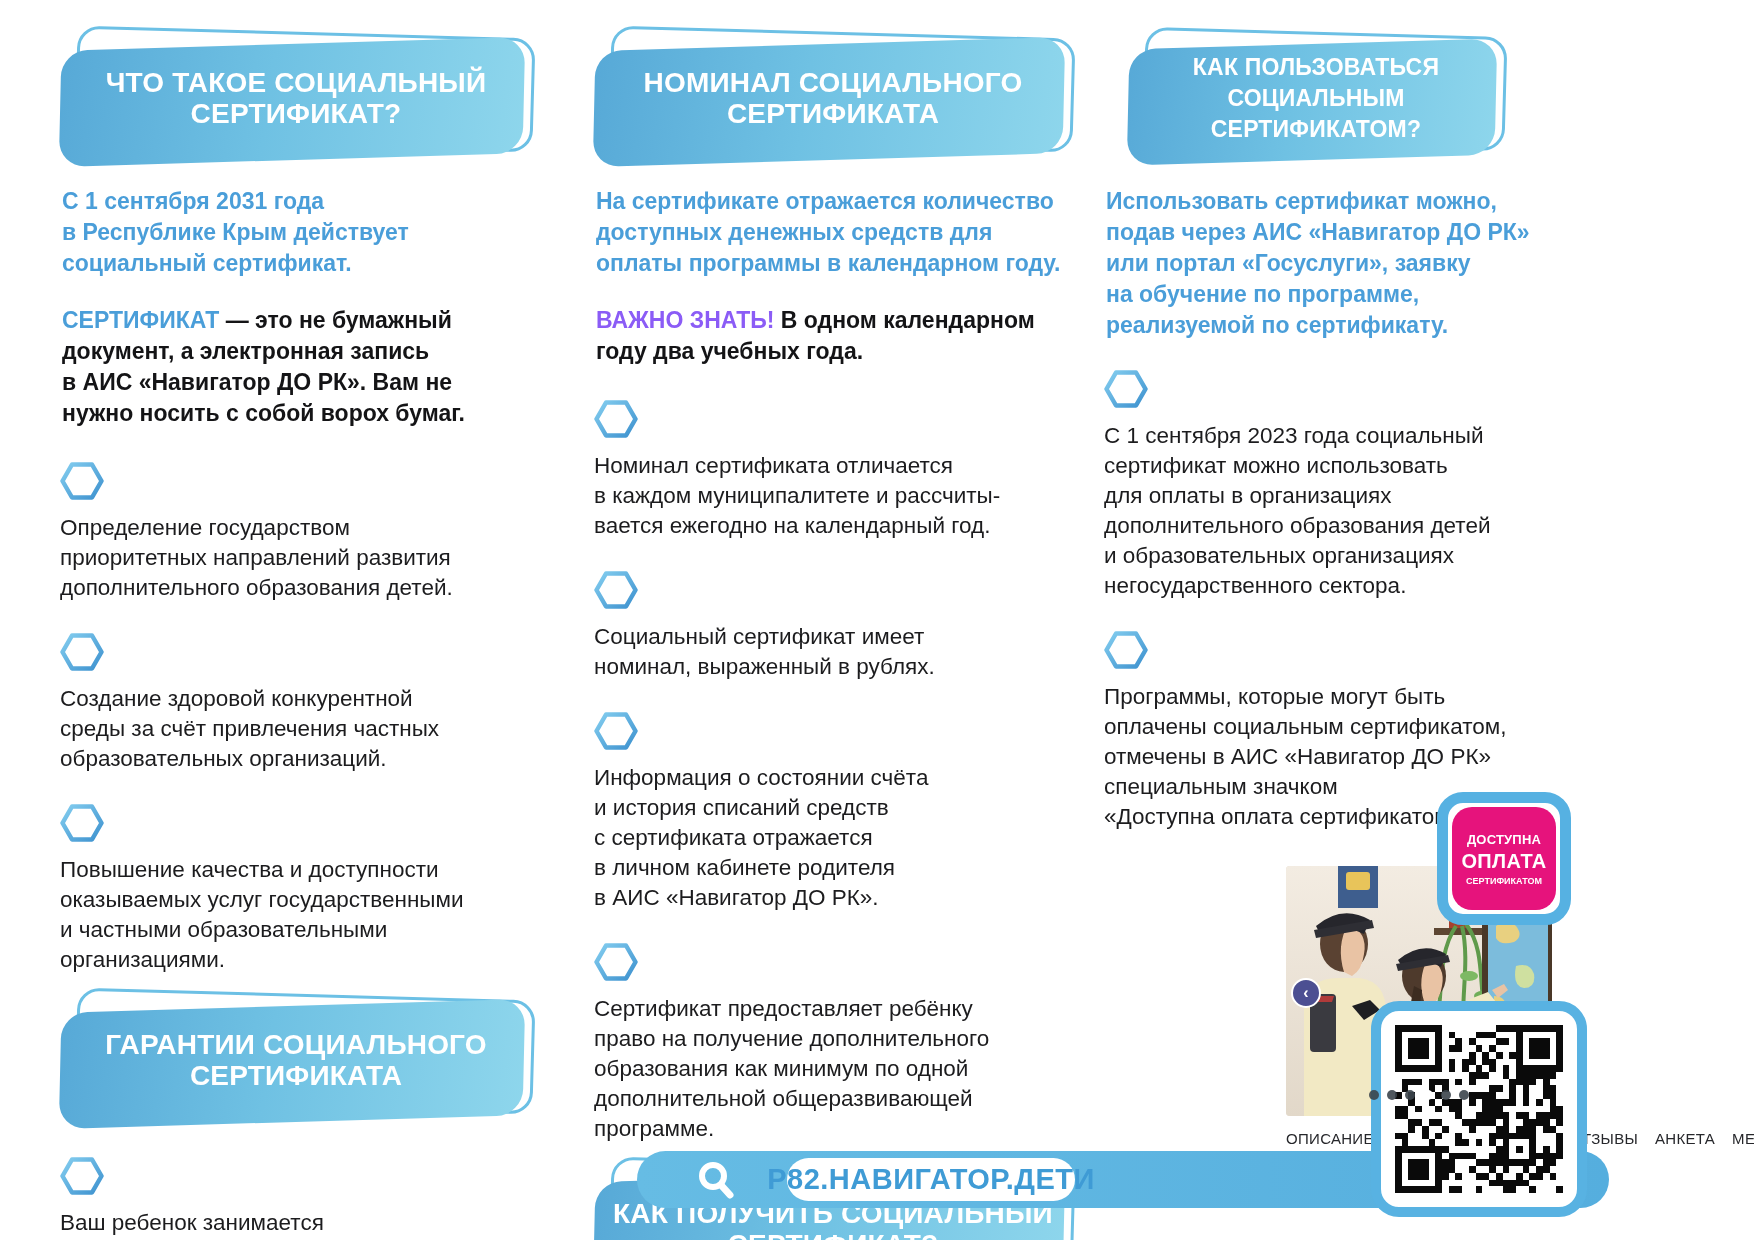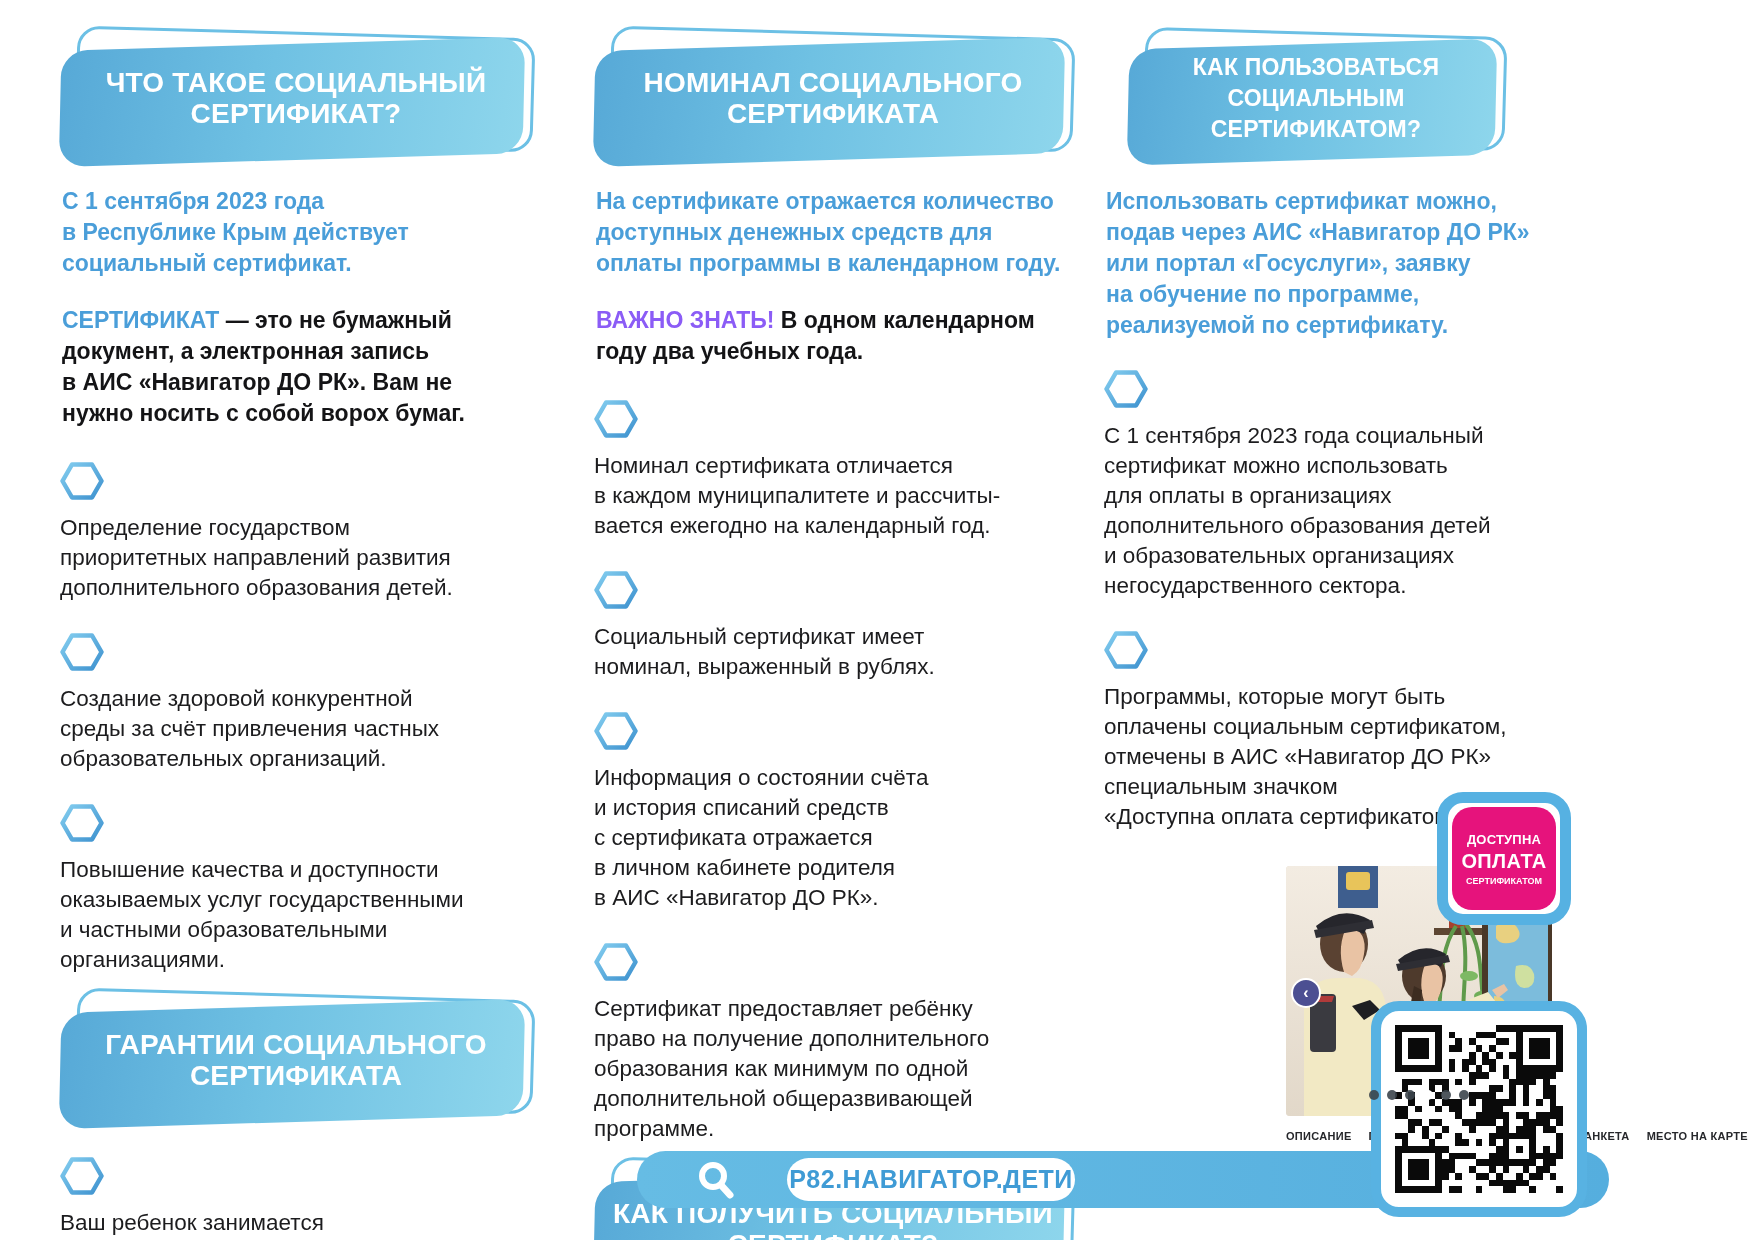--- a/index.html
+++ b/index.html
@@ -43,50 +43,50 @@
   .badge-l1{font-size:13px;font-weight:700;letter-spacing:.2px;}
   .badge-l2{font-size:20px;font-weight:800;letter-spacing:.4px;}
   .badge-l3{font-size:9px;font-weight:700;}
   .prev-btn{position:absolute;left:5px;top:112px;width:26px;height:26px;border-radius:50%;
       background:#4c4f92;border:2px solid #ffffff;color:#fff;display:flex;align-items:center;
       justify-content:center;font-size:16px;font-weight:700;line-height:1;z-index:4;}
   .dots{position:absolute;left:0;right:0;bottom:16px;display:flex;justify-content:center;gap:8px;z-index:4;}
   .dot{width:10px;height:10px;border-radius:50%;background:#3c454d;opacity:.9;}
   .dot.active{background:#ffffff;opacity:1;}
   .tabs{display:flex;gap:17px;margin-top:14px;width:300px;}
-  .tab{font-size:11px;font-weight:700;color:#26272b;letter-spacing:.3px;white-space:nowrap;}
+  .tab{font-size:15px;font-weight:400;color:#26272b;letter-spacing:.3px;white-space:nowrap;}
 
   
   .band{position:absolute;left:637px;top:1151px;width:972px;height:57px;z-index:1;
       background:linear-gradient(90deg,#66bce4,#55aede);border-radius:34px;}
   .mag{position:absolute;left:58px;top:8px;}
   .url-capsule{position:absolute;left:150px;top:7px;width:288px;height:43px;background:#ffffff;
       border-radius:999px;display:flex;align-items:center;justify-content:center;}
-  .url-text{color:#3f9bd5;font-weight:800;font-size:25px;letter-spacing:.5px;}
+  .url-text{color:#3f9bd5;font-weight:800;font-size:29px;letter-spacing:.5px;}
 
   
   .qr-box{position:absolute;left:1371px;top:1001px;width:168px;height:168px;z-index:3;
       background:#ffffff;border:10px solid #58b2e2;border-radius:28px;padding:14px;}
   .qr-grid{display:grid;grid-template-columns:repeat(25,1fr);width:168px;height:168px;}
   .qr-grid span{display:block;}
   .qr-grid span.on{background:#0a0a0a;}
 </style>
 </head>
 <body>
 
 <div class="page">
 
   <div class="col col1">
     <div class="hcard">
       <div class="outline"></div>
       <div class="fill"></div>
       <div class="htext">ЧТО ТАКОЕ СОЦИАЛЬНЫЙ
 СЕРТИФИКАТ?</div>
     </div>
-    <p class="lead-blue pl">С 1 сентября 2023 года
+    <p class="lead-blue pl">С 1 сентября 2031 года
 в Республике Крым действует
 социальный сертификат.</p>
     <p class="lead-black"><span class="term">СЕРТИФИКАТ</span><span class="pl"> — это не бумажный
 документ, а электронная запись
 в АИС «Навигатор ДО РК». Вам не
 нужно носить с собой ворох бумаг.</span></p>
     <ul class="hexlist">
 
         <li>
           <span class="hexwrap">

